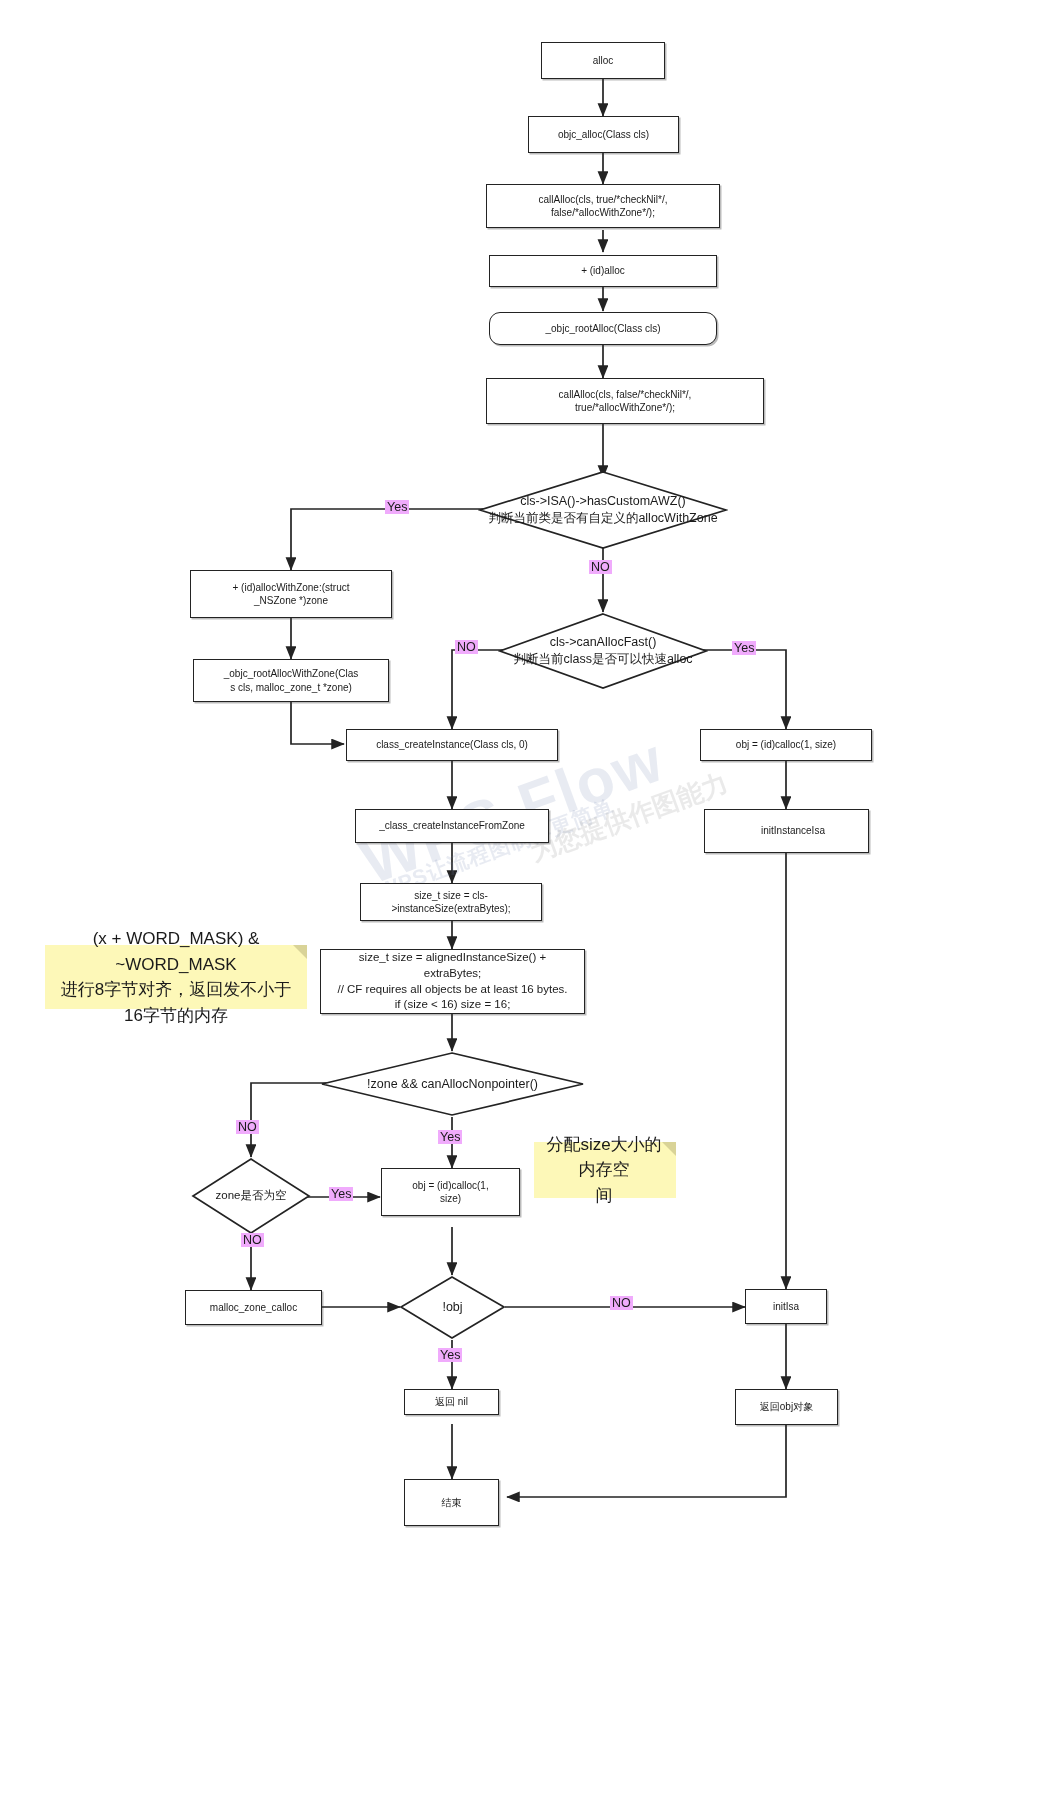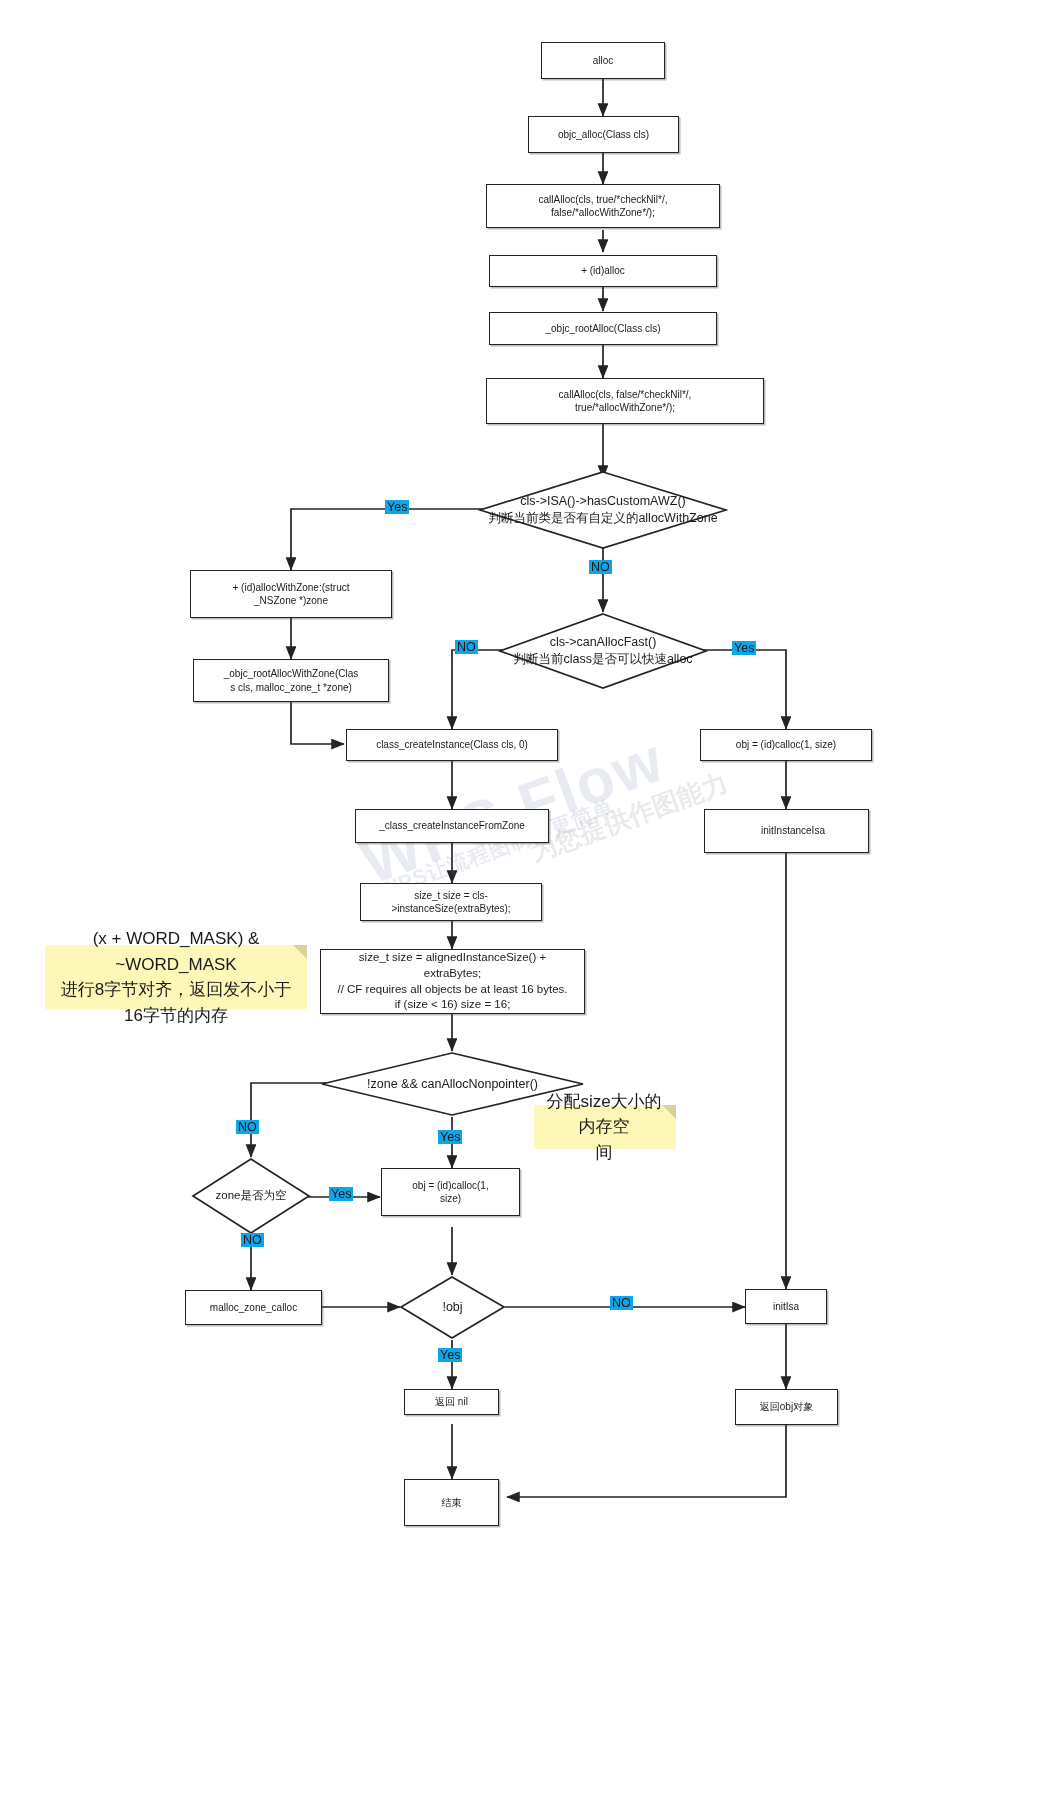--- a/index.html
+++ b/index.html
@@ -13,21 +13,21 @@
         box-shadow:1.5px 1.5px 0 rgba(60,60,60,.35);}
   .diamond{position:absolute;z-index:3;display:flex;align-items:center;justify-content:center;}
   .diamond svg{position:absolute;left:0;top:0;}
   .diamond .dtext{position:relative;z-index:2;font-size:12.5px;line-height:1.35;
         text-align:center;white-space:pre-line;}
   .note{position:absolute;box-sizing:border-box;background:#fdf8b8;border:none;
         font-size:17px;line-height:1.5;padding:8px 10px;text-align:center;z-index:3;
         display:flex;align-items:center;justify-content:center;white-space:pre-line;}
   .note .fold{position:absolute;right:0;top:0;width:0;height:0;
         border-left:14px solid transparent;border-top:14px solid #d9d397;}
-  .elabel{position:absolute;font-size:12.5px;color:#1a1a1a;background:#0ea5e9;
+  .elabel{position:absolute;font-size:12.5px;color:#1a1a1a;background:#f0abfc;
         padding:0 2px;z-index:4;white-space:nowrap;}
   .wm{position:absolute;z-index:1;pointer-events:none;user-select:none;
       font-weight:bold;color:rgba(120,135,175,.17);transform:rotate(-20deg);}
   .wm1{left:355px;top:775px;font-size:62px;letter-spacing:2px;}
   .wm2{left:372px;top:835px;font-size:21px;letter-spacing:1px;}
   .wm3{left:525px;top:800px;font-size:26px;color:rgba(150,150,150,.20);}
 </style>
 </head>
 <body>
 
@@ -95,21 +95,21 @@
 
   <div class="node" style="left:541px;top:42px;width:124px;height:37px;">alloc</div>
 
   <div class="node" style="left:528px;top:116px;width:151px;height:37px;">objc_alloc(Class cls)</div>
 
   <div class="node" style="left:486px;top:184px;width:234px;height:44px;">callAlloc(cls, true/*checkNil*/,
 false/*allocWithZone*/);</div>
 
   <div class="node" style="left:489px;top:255px;width:228px;height:32px;">+ (id)alloc</div>
 
-  <div class="node" style="left:489px;top:312px;width:228px;height:33px;">_objc_rootAlloc(Class cls)</div>
+  <div class="node" style="left:489px;top:312px;width:228px;height:33px;border-radius:11px;">_objc_rootAlloc(Class cls)</div>
 
   <div class="node" style="left:486px;top:378px;width:278px;height:46px;">callAlloc(cls, false/*checkNil*/,
 true/*allocWithZone*/);</div>
 
   <div class="diamond" style="left:478px;top:470px;width:250px;height:80px;">
     <svg width="250" height="80" viewBox="0 0 250 80">
       <polygon points="125,2 248,40 125,78 2,40" fill="#fff" stroke="#232323" stroke-width="1.7"></polygon>
     </svg>
     <div class="dtext">cls-&gt;ISA()-&gt;hasCustomAWZ()
 判断当前类是否有自定义的allocWithZone</div>
@@ -178,21 +178,21 @@
   <div class="node" style="left:735px;top:1389px;width:103px;height:36px;">返回obj对象</div>
 
   <div class="node" style="left:404px;top:1479px;width:95px;height:47px;">结束</div>
 
   <div class="note" style="left:45px;top:945px;width:262px;height:64px;">
     <span class="fold"></span>
     <span>(x + WORD_MASK) &amp; ~WORD_MASK
 进行8字节对齐，返回发不小于16字节的内存</span>
   </div>
 
-  <div class="note" style="left:534px;top:1105px;width:142px;height:44px;padding-left:8px;">
+  <div class="note" style="left:534px;top:1142px;width:142px;height:56px;padding-left:8px;">
     <span class="fold"></span>
     <span>分配size大小的内存空
 间</span>
   </div>
 
   <div class="elabel" style="left:385px;top:500px;">Yes</div>
   <div class="elabel" style="left:589px;top:560px;">NO</div>
   <div class="elabel" style="left:455px;top:640px;">NO</div>
   <div class="elabel" style="left:732px;top:641px;">Yes</div>
   <div class="elabel" style="left:236px;top:1120px;">NO</div>

